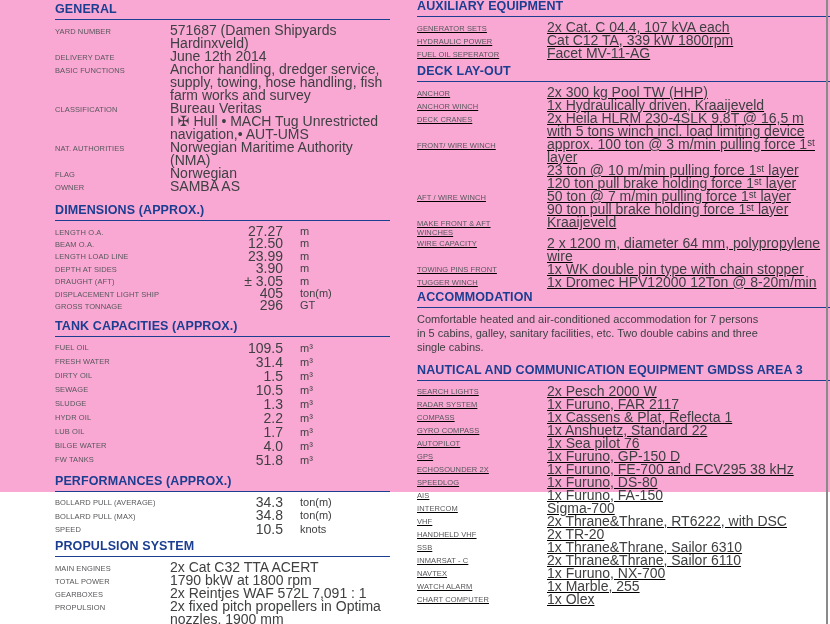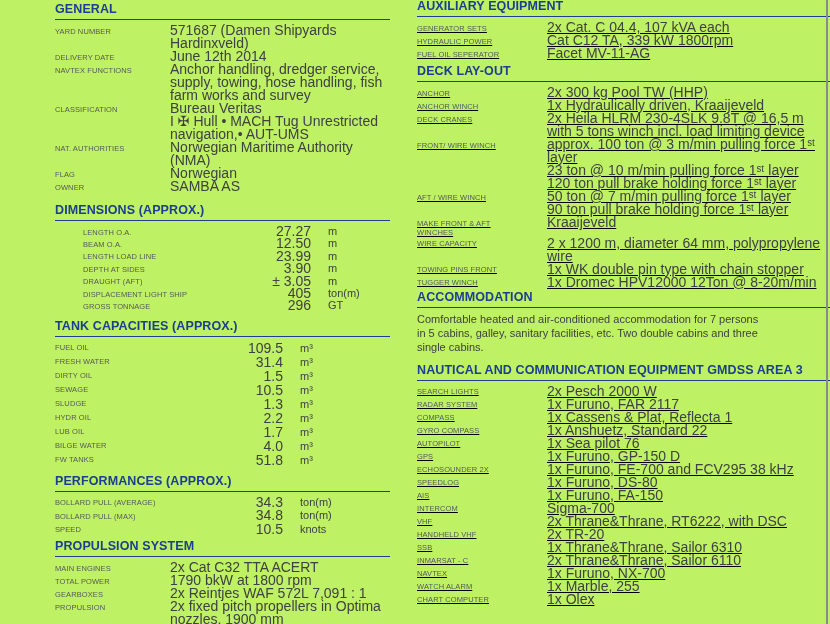--- a/index.html
+++ b/index.html
@@ -3,21 +3,21 @@
 <meta charset="utf-8">
 <style>
   * { box-sizing: border-box; }
   html, body { margin: 0; padding: 0; }
   body {
     width: 830px; height: 624px; overflow: hidden;
     background: #ffffff;
     font-family: "Liberation Sans", "DejaVu Sans", sans-serif;
     position: relative;
   }
-  .page { position: relative; width: 830px; height: 624px; background: #bef264; }
+  .page { position: relative; width: 830px; height: 492px; background: #f9a8d4; }
 
   .col { position: absolute; top: 0; }
   #col-left  { left: 55px;  width: 335px; top: 3px; }
   #col-right { left: 417px; width: 430px; top: 0; }
 
   .vdivider { position: absolute; left: 826px; top: 0; width: 2px; height: 624px; background: var(--divider, #8a8a8a); }
 
   .sec { margin: 0; }
   .sec h2 {
     margin: 0 0 4px 0;
@@ -35,21 +35,21 @@
   .sec-propulsion    { margin-top: 4px;  }
   .sec-deck          { margin-top: 5px;  }
   .sec-accommodation { margin-top: 2px;  }
   .sec-nautical      { margin-top: 10px;  }
 
   .row { line-height: 13px; }
   .row.kv { display: grid; grid-template-columns: 115px 1fr; }
   #col-right .row.kv { grid-template-columns: 130px 1fr; text-decoration: underline; }
   .row.measure { display: grid; grid-template-columns: 175px 53px 1fr; }
 
-  .sec-dimensions   .row.measure { line-height: 12.4px; margin-left: 28px; }
+  .sec-dimensions   .row.measure { line-height: 12.4px; }
   .sec-tanks        .row.measure { line-height: 14px; }
   .sec-performances .row.measure { line-height: 13.5px; }
   .sec-propulsion   .val         { line-height: 12.5px; }
 
   .lbl {
     font-size: 7.5px; line-height: 9px; letter-spacing: 0.1px;
     color: var(--label, #56575a);
     padding-top: 2.5px;
     white-space: pre-line;
   }
@@ -80,21 +80,21 @@
         <h2>GENERAL</h2>
         <div class="row kv">
           <div class="lbl">YARD NUMBER</div>
           <div class="val">571687 (Damen Shipyards Hardinxveld)</div>
         </div>
         <div class="row kv">
           <div class="lbl">DELIVERY DATE</div>
           <div class="val">June 12th 2014</div>
         </div>
         <div class="row kv">
-          <div class="lbl">NAVTEX FUNCTIONS</div>
+          <div class="lbl">BASIC FUNCTIONS</div>
           <div class="val">Anchor handling, dredger service,
 supply, towing, hose handling, fish
 farm works and survey</div>
         </div>
         <div class="row kv">
           <div class="lbl">CLASSIFICATION</div>
           <div class="val">Bureau Veritas
 I ✠ Hull • MACH Tug Unrestricted
 navigation,• AUT-UMS</div>
         </div>

